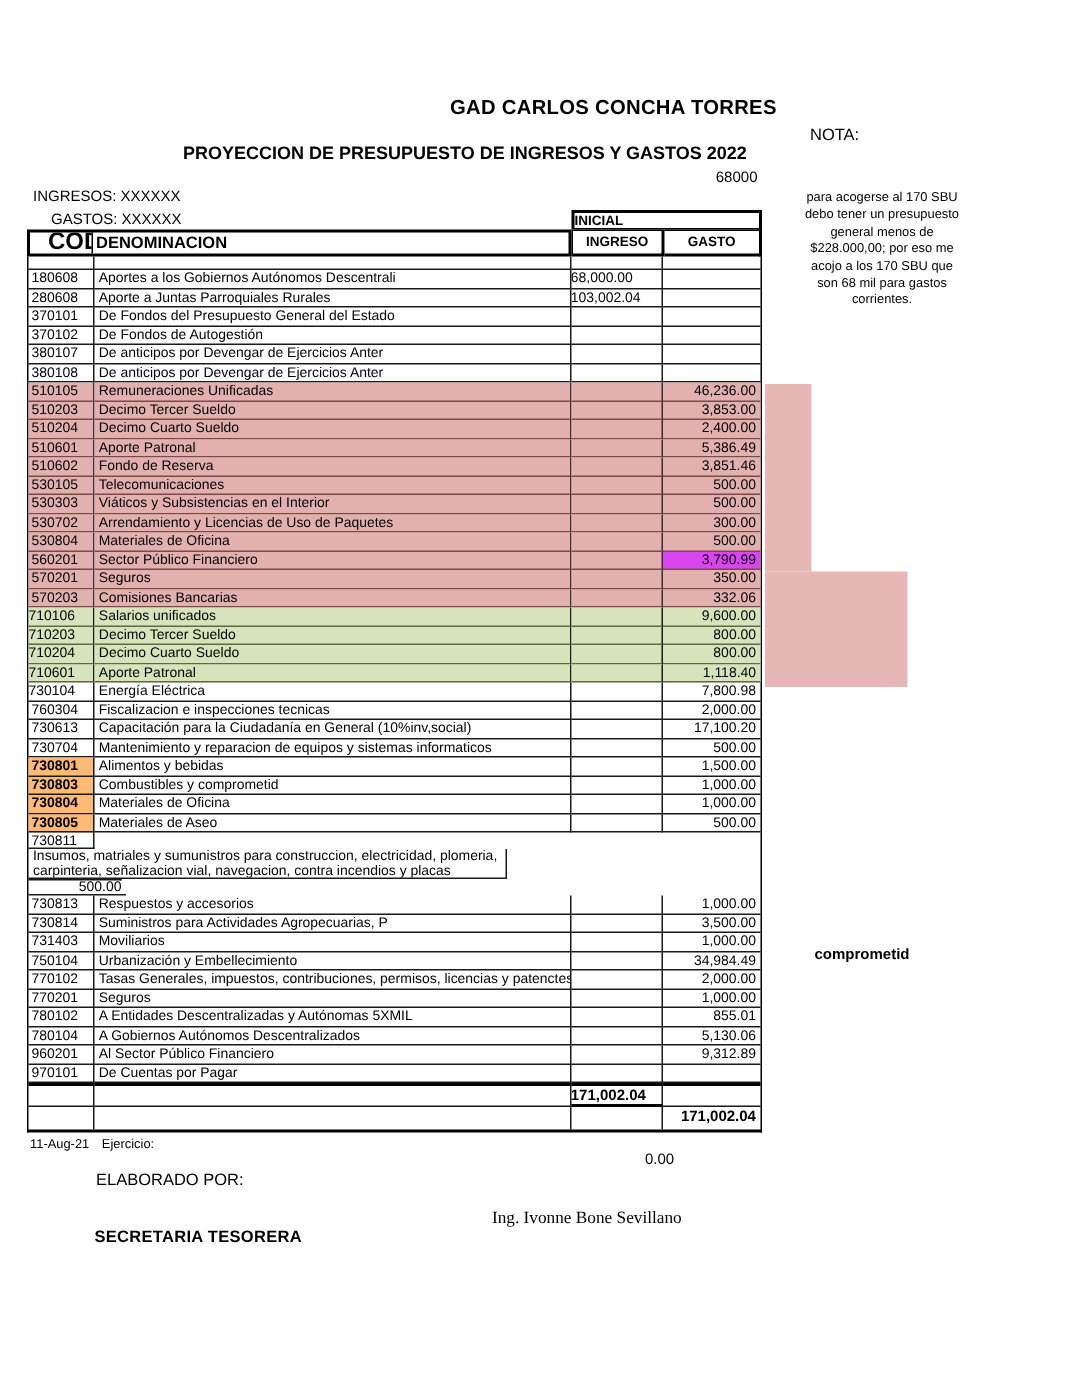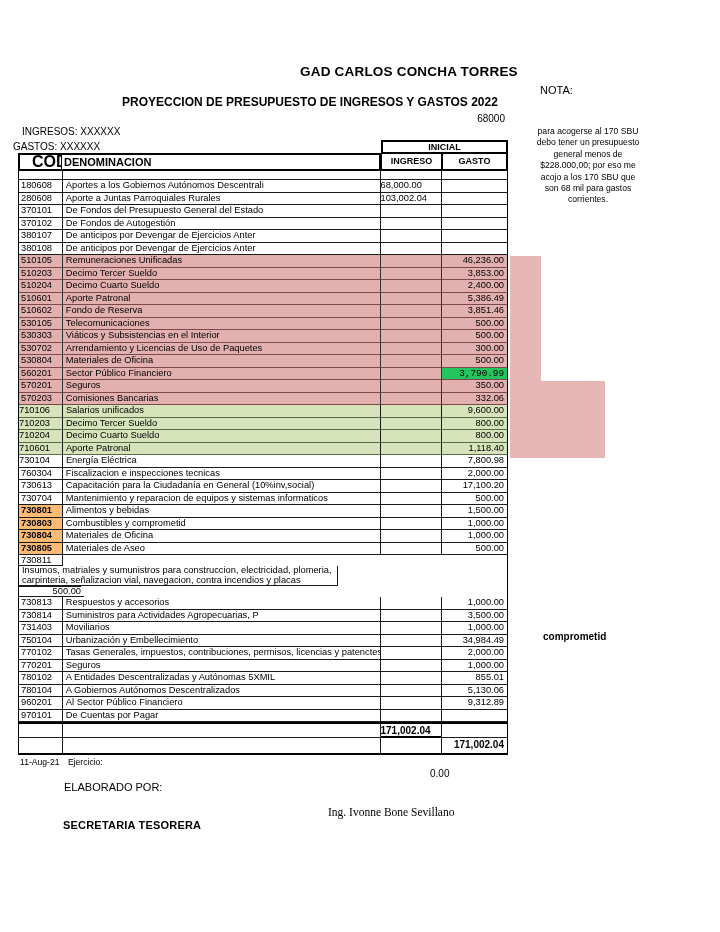--- a/index.html
+++ b/index.html
@@ -9,28 +9,28 @@
   .abs{position:absolute;}
   .nowrap{white-space:nowrap;}
 
   
   .org-title{top:64px;left:300px;font-size:13.5px;font-weight:bold;letter-spacing:.2px;}
   .doc-title{top:95px;left:122px;font-size:12px;font-weight:bold;}
   .nota-label{top:84px;left:540px;font-size:11px;}
   .nota-text{top:126px;left:534px;width:108px;font-size:8.6px;line-height:11.4px;text-align:center;}
   .b68000{top:113px;left:445px;width:60px;font-size:10px;text-align:right;}
   .ingresos{top:126px;left:22px;font-size:10px;}
-  .gastos{top:141px;left:13px;font-size:10px;}
+  .gastos{top:141px;left:34px;font-size:10px;}
 
   
   .ttable{left:18px;top:140px;width:490px;}
   .hrow1{display:flex;height:13px;}
   .hspacer{width:363px;}
   .inicial-cell{width:127px;box-sizing:border-box;border:2px solid #000;border-bottom:1px solid #000;
-    font-size:9px;font-weight:bold;text-align:center;line-height:10px;}
+    font-size:9px;font-weight:bold;text-align:left;line-height:10px;}
   .hrow2{display:flex;height:18px;}
   .hdr-left{display:flex;width:363px;box-sizing:border-box;border:2px solid #000;}
   .hdr-code{width:42px;box-sizing:border-box;border-right:1px solid #000;font-size:16px;font-weight:bold;
     overflow:hidden;white-space:nowrap;line-height:14px;padding-left:12px;}
   .hdr-denom{flex:1;font-size:11px;font-weight:bold;line-height:14px;padding-left:2px;overflow:hidden;white-space:nowrap;}
   .hdr-ing{width:62px;box-sizing:border-box;border:2px solid #000;border-left-width:1px;border-top-width:1px;
     font-size:9px;font-weight:bold;text-align:center;line-height:15px;}
   .hdr-gas{width:65px;box-sizing:border-box;border:2px solid #000;border-left-width:0;border-top-width:1px;
     font-size:9px;font-weight:bold;text-align:center;line-height:15px;}
 
@@ -39,21 +39,21 @@
   .trow .cell{box-sizing:border-box;border-right:1px solid #1a1a1a;border-bottom:1px solid #1a1a1a;
     font-size:9.3px;line-height:11.5px;overflow:hidden;white-space:nowrap;}
   .cell.code{width:44px;padding-left:2px;}
   .cell.denom{width:319px;padding-left:3px;}
   .cell.ingreso{width:62px;text-align:left;padding-right:3px;}
   .cell.gasto{width:65px;text-align:right;padding-right:3px;border-right:none;}
 
   .trow.blank{height:9px;}
   .trow.pink .cell{background:#E2B1AF;border-bottom-color:#7a4a48;border-right-color:#333;}
   .trow.green .cell{background:#D6E3BB;border-bottom-color:#5a6b45;}
-  .trow.gasto-y .cell.gasto{background:#22c55e;font-family:Liberation Mono, monospace;}
+  .trow.gasto-y .cell.gasto{background:#d946ef;}
   .trow.code-y .cell.code{background:#fdba74;font-weight:bold;}
   .trow.code-r .cell.code{text-align:right;padding-right:20px;padding-left:0;}
   .trow.tall{height:42px;flex-direction:column;}
   .trow.tall .cell{white-space:normal;display:flex;align-items:center;line-height:10.5px;}
   .trow.tall .cell.ingreso,.trow.tall .cell.gasto{justify-content:flex-end;}
   .trow.total-i{height:16px;}
   .trow.total-i .cell{border-top:2px solid #000;font-weight:bold;font-size:10px;line-height:13px;}
   .trow.total-i .cell.ingreso{border-bottom:2px solid #000;}
   .trow.total-g{height:15px;}
   .trow.total-g .cell{font-weight:bold;font-size:10px;line-height:13px;border-bottom:none;}

